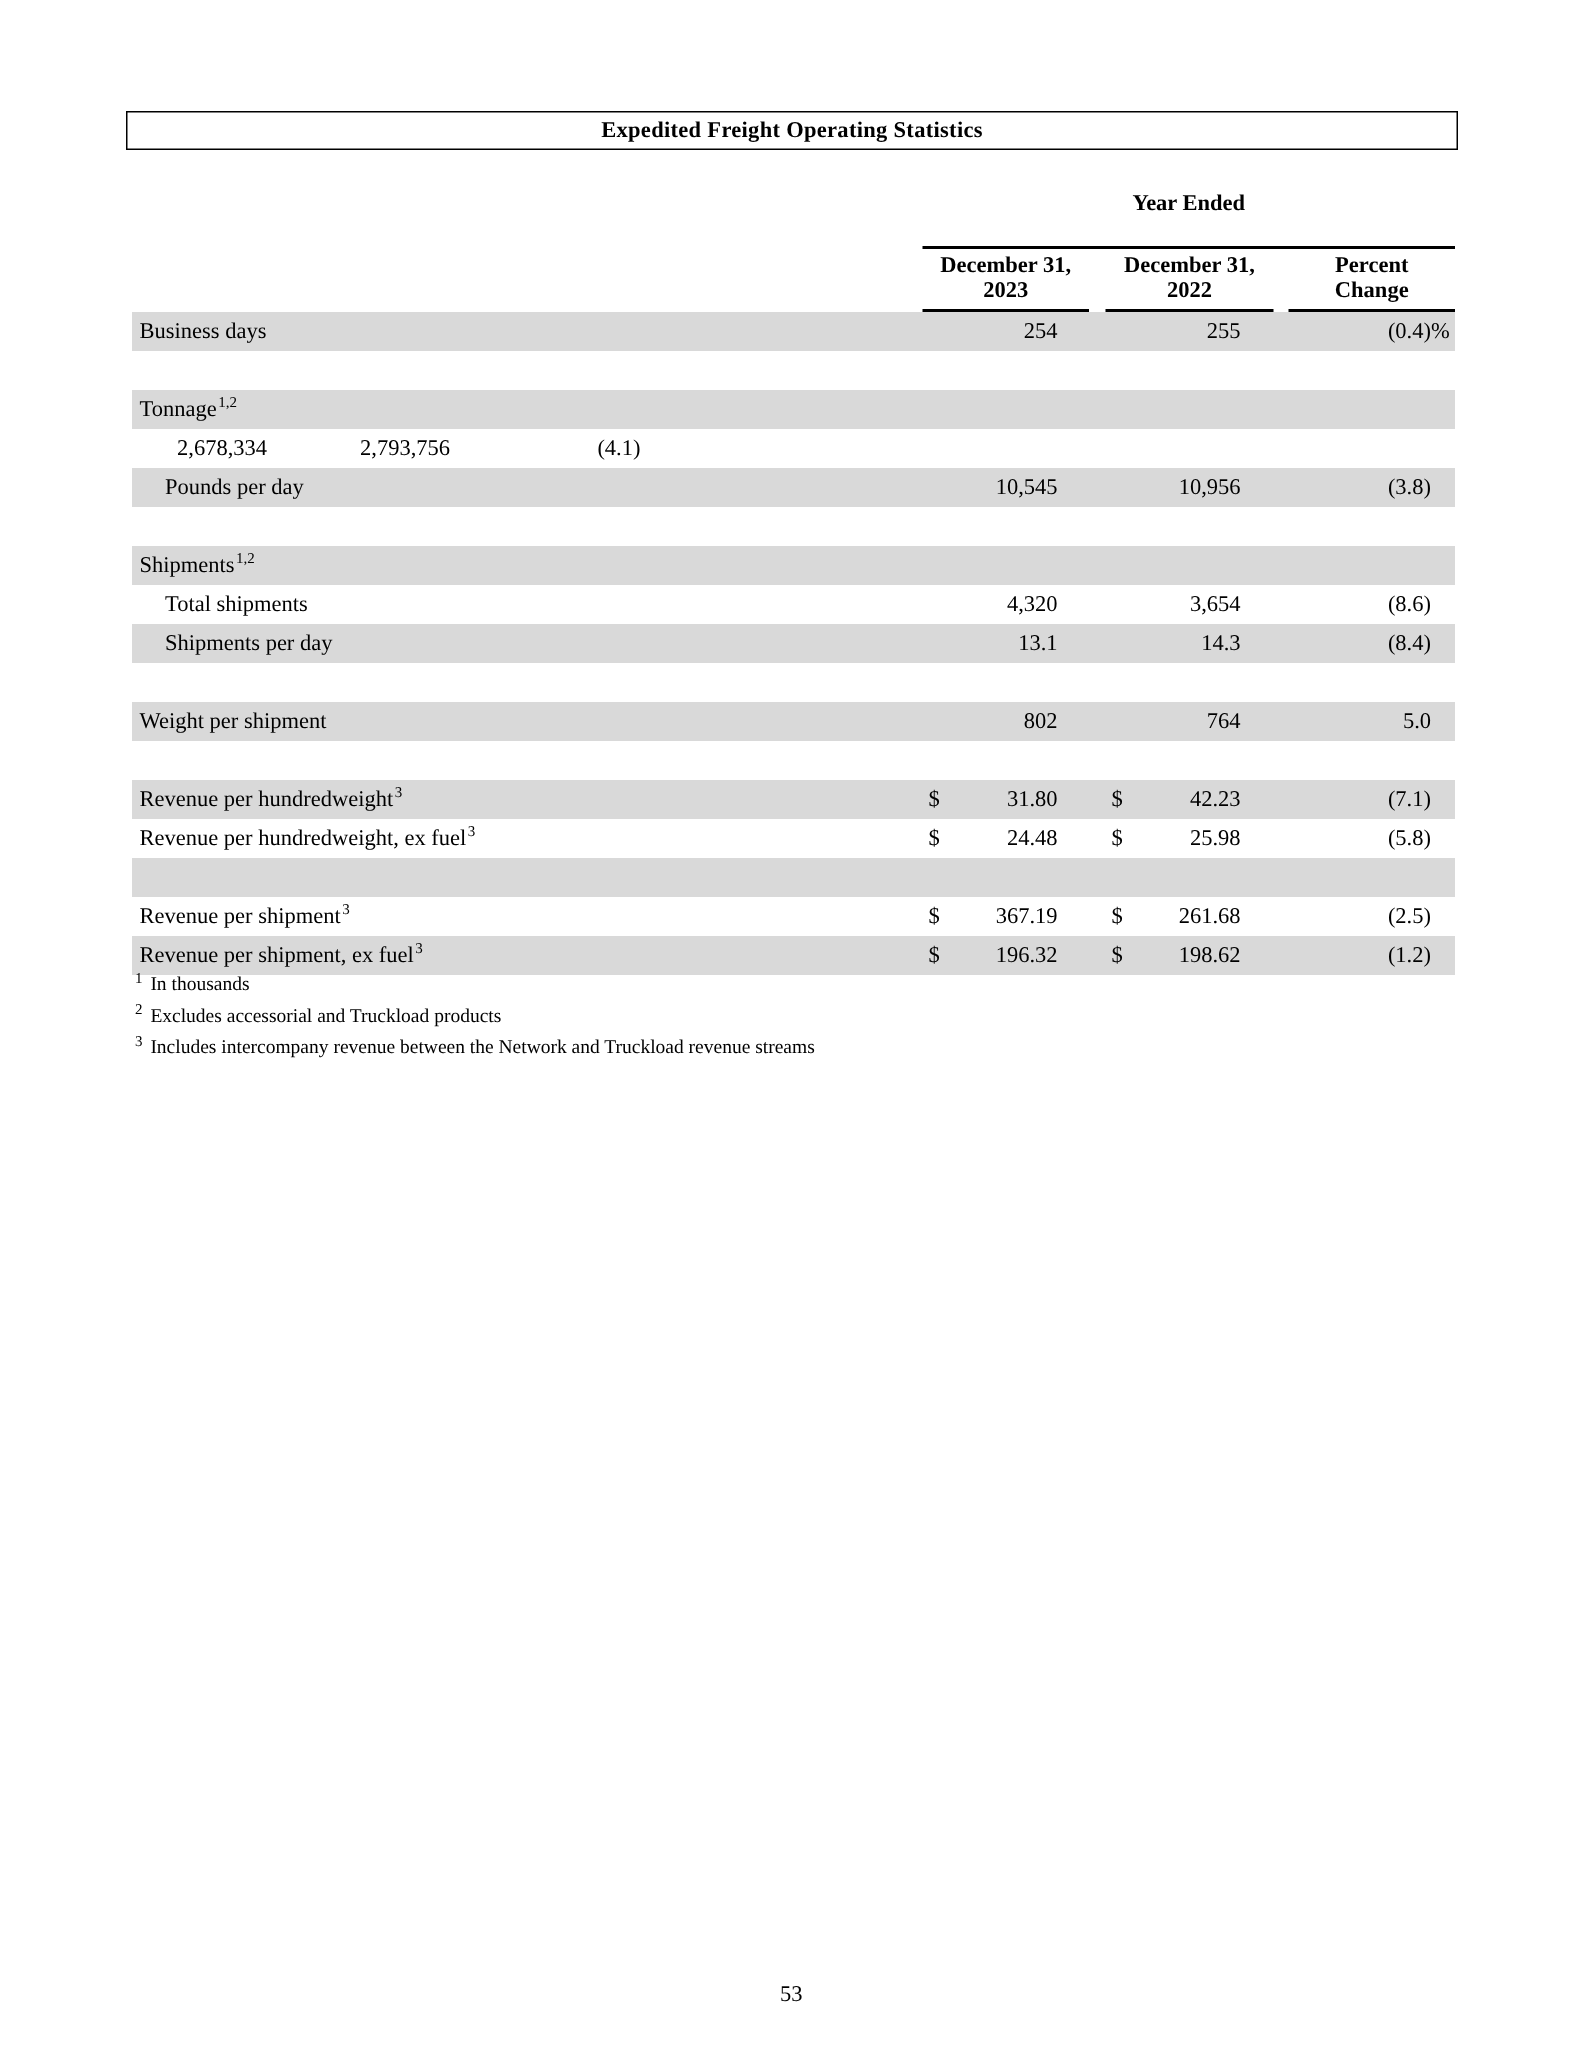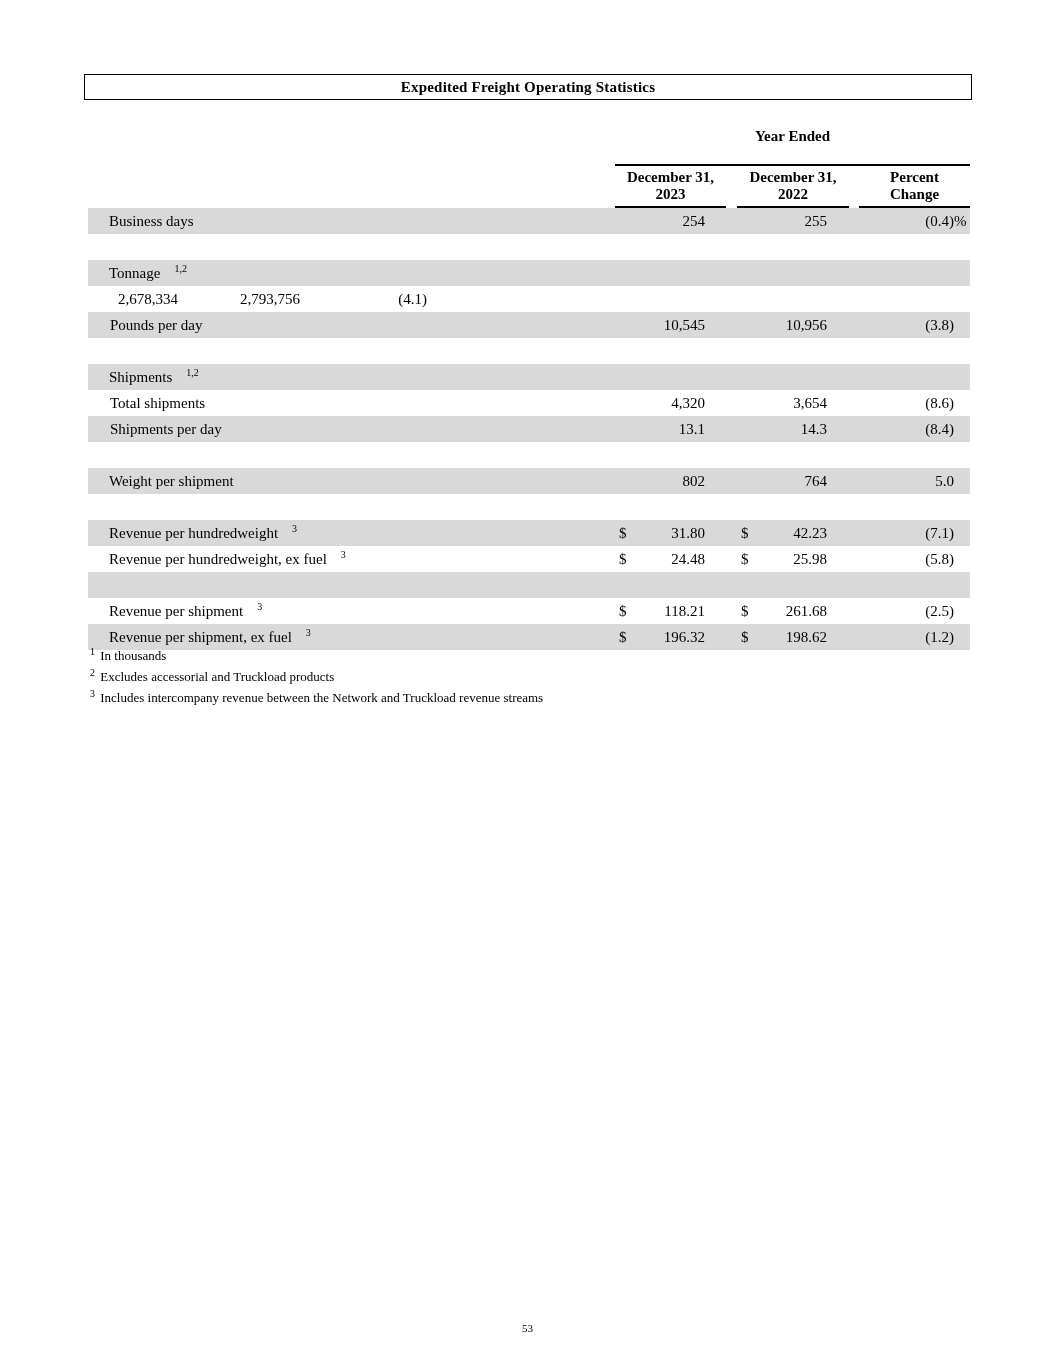--- a/index.html
+++ b/index.html
@@ -47,30 +47,30 @@
   .colh.b { width: 112px; }
   .colh.c { width: 111px; }
   .hgap { border-bottom: none; }
   .hgap.ab { width: 11px; }
   .hgap.bc { width: 10px; }
 
   .trow { display: flex; height: 26px; line-height: 26px; }
   .trow.shaded { background: var(--shade, #d9d9d9); }
   .cell.label {
     width: 527px;
-    padding-left: 21px;
+    padding-left: 5px;
     white-space: nowrap;
     overflow: hidden;
   }
   .cell.label.indent { padding-left: 22px; }
   .cell.label sup, .fn sup {
     font-size: 10px;
     vertical-align: super;
     line-height: 0;
-    margin-left: 14px;
+    margin-left: 1px;
   }
   .colA { width: 111px; display: flex; }
   .colA .dollar { padding-left: 4px; }
   .colA .num { flex: 1; text-align: right; padding-right: 21px; }
   .gA { width: 11px; }
   .colB { width: 112px; display: flex; }
   .colB .dollar { padding-left: 4px; }
   .colB .num { flex: 1; text-align: right; padding-right: 22px; }
   .gB { width: 10px; }
   .colC { width: 111px; display: flex; }
@@ -82,21 +82,21 @@
     left: 90px; top: 649px;
     font-size: 13px;
   }
   .fn { margin-bottom: 7px; line-height: 14px; white-space: nowrap; }
   .fn sup { margin-left: 0; margin-right: 2px; }
 
   .pageno {
     position: absolute;
     left: 0; right: 0; top: 1322px;
     text-align: center;
-    font-size: 11px;
+    font-size: 15px;
   }
 </style>
 </head>
 <body>
 
 <div class="title-box">
   <span>Expedited Freight Operating Statistics</span>
 </div>
 
 <div class="stat-table">
@@ -370,21 +370,21 @@
     <div class="gB"></div>
     <div class="cell colC">
           <span class="num"></span>
           <span class="suffix"></span>
         </div>
   </div>
       <div class="trow">
     <div class="cell label"><span class="lbl">Revenue per shipment</span><sup class="sup">3</sup></div>
     <div class="cell colA">
           <span class="dollar">$</span>
-          <span class="num">118.21</span>
+          <span class="num">367.19</span>
         </div>
     <div class="gA"></div>
     <div class="cell colB">
           <span class="dollar">$</span>
           <span class="num">261.68</span>
         </div>
     <div class="gB"></div>
     <div class="cell colC">
           <span class="num">(2.5)</span>
           <span class="suffix"></span>

